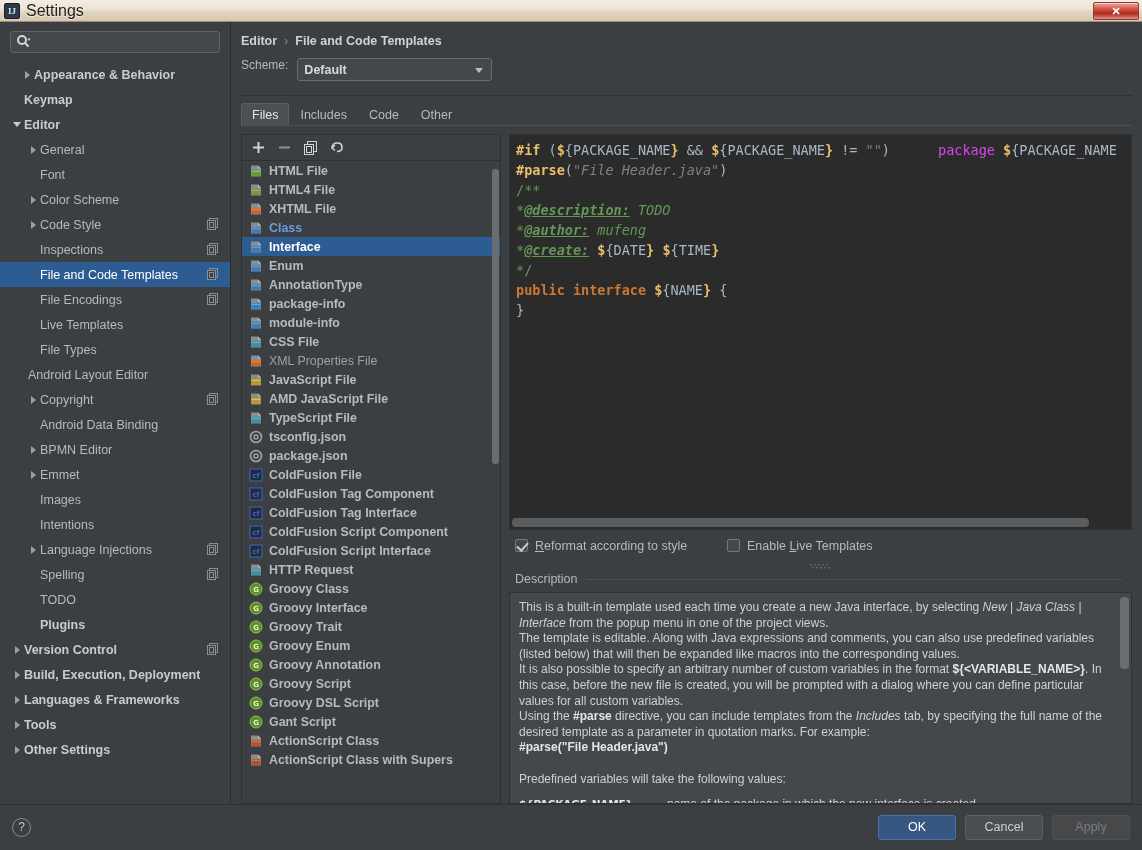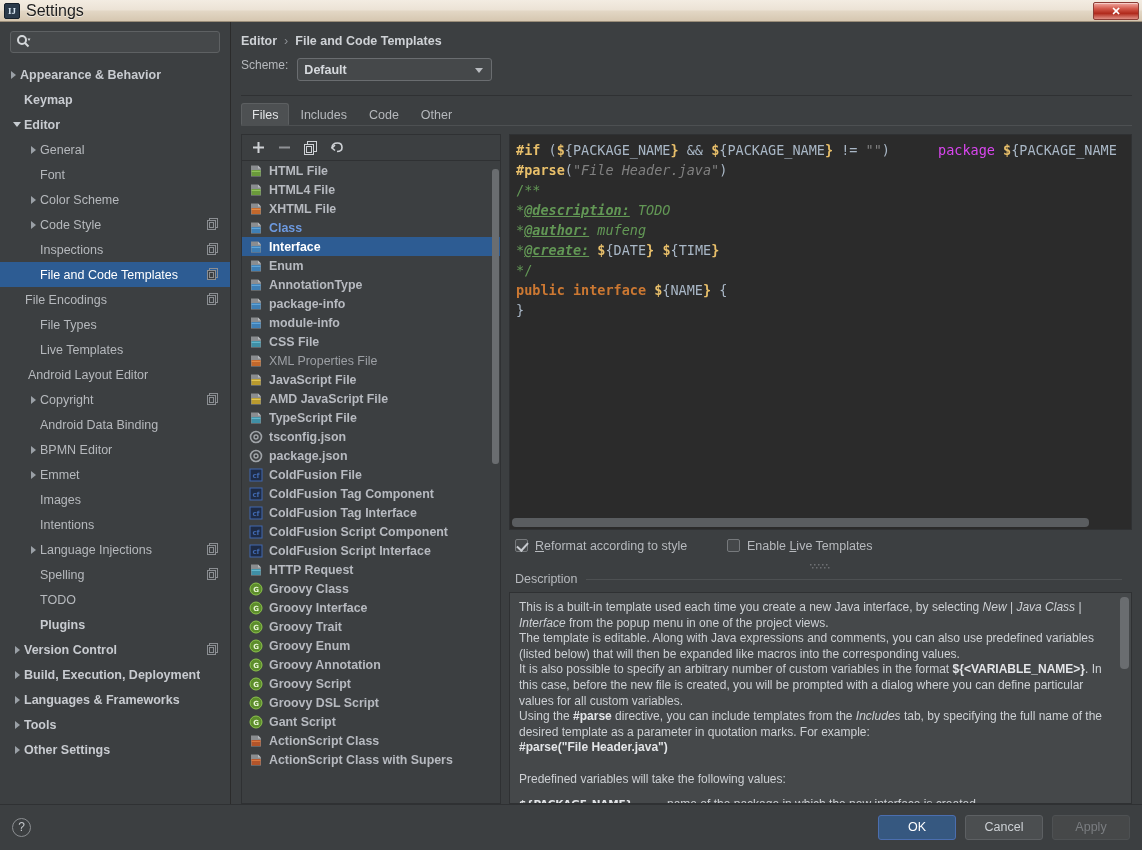--- a/index.html
+++ b/index.html
@@ -198,21 +198,21 @@
             <svg width="15" height="14" viewBox="0 0 15 14">
               <circle cx="6" cy="6" r="4" fill="none" stroke="#d4d7da" stroke-width="2"></circle>
               <line x1="9" y1="9" x2="12.5" y2="12.5" stroke="#d4d7da" stroke-width="2"></line>
               <polygon points="11.5,4.5 14.5,4.5 13,7" fill="#d4d7da"></polygon>
             </svg>
           </span>
           <input id="search-input" type="text" placeholder="" style="">
         </div>
       </div>
       <div id="tree">
-          <div class="tnode bold" style="padding-left: 6px;">
+          <div class="tnode bold" style="padding-left: 20px;">
             <span class="arrowbox">
               <span class="arrow right"></span>
             </span>
             <span class="lbl">Appearance &amp; Behavior</span>
           </div>
           <div class="tnode bold" style="padding-left: 10px;">
             <span class="arrowbox"></span>
             <span class="lbl">Keymap</span>
           </div>
           <div class="tnode bold" style="padding-left: 10px;">
@@ -259,36 +259,36 @@
           </div>
           <div class="tnode sel" style="padding-left: 26px;">
             <span class="arrowbox"></span>
             <span class="lbl">File and Code Templates</span>
             <span class="copyicon"><svg width="11" height="12" viewBox="0 0 11 12">
                 <rect x="2.5" y="0.5" width="8" height="9" fill="none" stroke="#8b8e92"></rect>
                 <rect x="0.5" y="2.5" width="8" height="9" fill="#3c3f41" stroke="#8b8e92"></rect>
                 <rect x="2.5" y="4.5" width="4" height="5" fill="none" stroke="#8b8e92"></rect>
               </svg></span>
           </div>
-          <div class="tnode" style="padding-left: 11px;">
+          <div class="tnode" style="padding-left: 26px;">
             <span class="arrowbox"></span>
             <span class="lbl">File Encodings</span>
             <span class="copyicon"><svg width="11" height="12" viewBox="0 0 11 12">
                 <rect x="2.5" y="0.5" width="8" height="9" fill="none" stroke="#8b8e92"></rect>
                 <rect x="0.5" y="2.5" width="8" height="9" fill="#3c3f41" stroke="#8b8e92"></rect>
                 <rect x="2.5" y="4.5" width="4" height="5" fill="none" stroke="#8b8e92"></rect>
               </svg></span>
           </div>
           <div class="tnode" style="padding-left: 26px;">
             <span class="arrowbox"></span>
+            <span class="lbl">Live Templates</span>
+          </div>
+          <div class="tnode" style="padding-left: 26px;">
+            <span class="arrowbox"></span>
             <span class="lbl">File Types</span>
-          </div>
-          <div class="tnode" style="padding-left: 26px;">
-            <span class="arrowbox"></span>
-            <span class="lbl">Live Templates</span>
           </div>
           <div class="tnode" style="padding-left: 14px;">
             <span class="arrowbox"></span>
             <span class="lbl">Android Layout Editor</span>
           </div>
           <div class="tnode" style="padding-left: 26px;">
             <span class="arrowbox">
               <span class="arrow right"></span>
             </span>
             <span class="lbl">Copyright</span>

